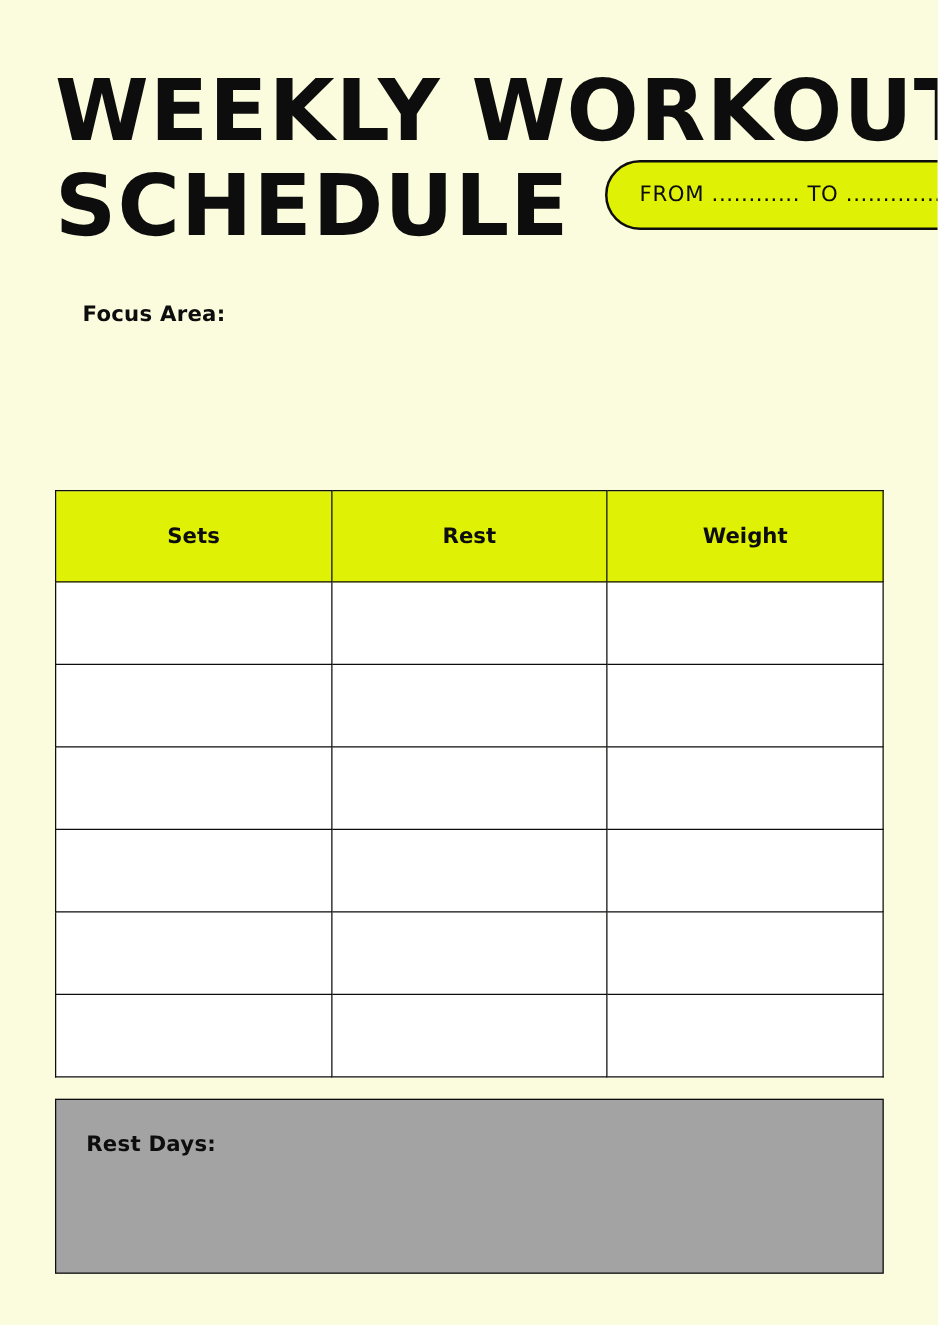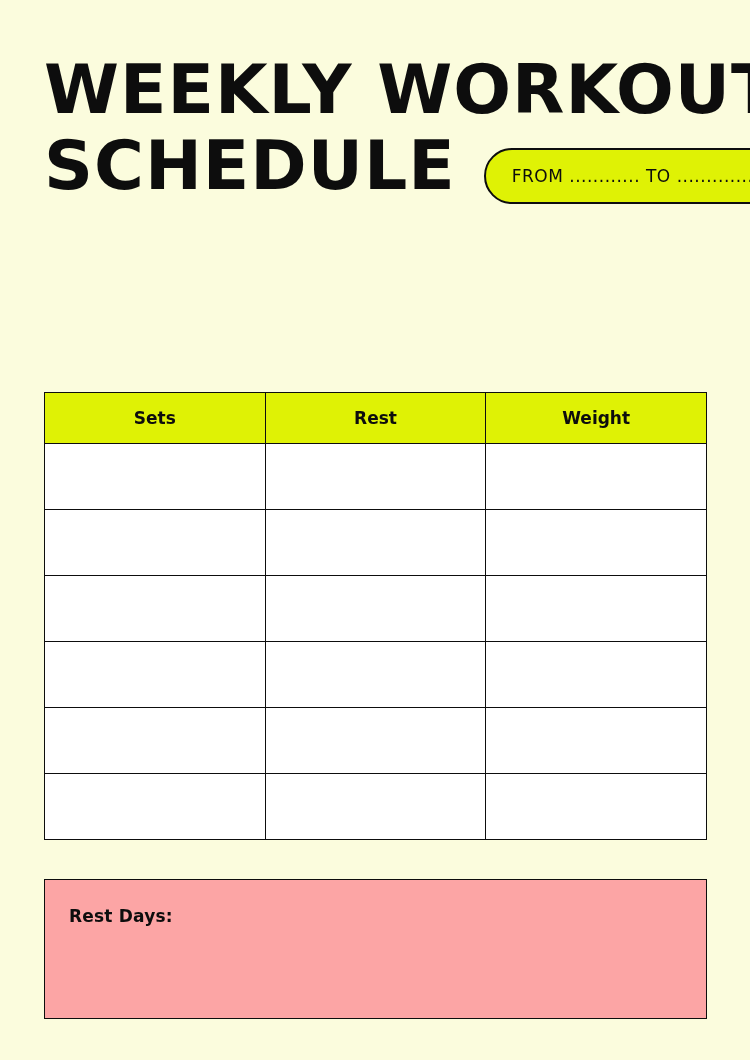--- a/index.html
+++ b/index.html
@@ -34,21 +34,21 @@
     font-weight: bold;
     font-size: 68px;
     line-height: 76px;
     letter-spacing: 1px;
     color: #0d0d0d;
     margin: 0;
     white-space: nowrap;
   }
   .title-row2 {
     display: flex;
-    align-items: flex-end;
+    align-items: flex-start;
     gap: 28px;
   }
   .date-pill {
     display: inline-flex;
     align-items: center;
     justify-content: center;
     background: #dff205;
     border: 2px solid #0d0d0d;
     border-radius: 40px;
     height: 56px;
@@ -94,31 +94,31 @@
     height: 66px;
     box-sizing: border-box;
     background: #ffffff;
   }
   table.workout th {
     background: #dff205;
     font-size: 17px;
     font-weight: bold;
     color: #0d0d0d;
     text-align: center;
-    height: 51px;
+    height: 73px;
   }
 
   
   .rest-box {
     position: absolute;
     left: 44px;
     top: 879px;
     width: 663px;
     height: 140px;
-    background: #fca5a5;
+    background: #a3a3a3;
     border: 1.5px solid #0d0d0d;
     box-sizing: border-box;
   }
   .rest-label {
     font-size: 17px;
     font-weight: bold;
     color: #0d0d0d;
     margin: 26px 0 0 24px;
     letter-spacing: 0.2px;
   }
@@ -130,20 +130,21 @@
 
   <div class="title-block">
     <h1 class="title-line">WEEKLY WORKOUT</h1>
     <div class="title-row2">
       <h1 class="title-line">SCHEDULE</h1>
       <div class="date-pill">FROM ............ TO .............</div>
     </div>
   </div>
 
   <div class="fields">
+    <p class="field-label">Focus Area:</p>
   </div>
 
   <div class="table-wrap">
     <table class="workout">
       <thead>
         <tr>
           <th>Sets</th>
           <th>Rest</th>
           <th>Weight</th>
         </tr>

